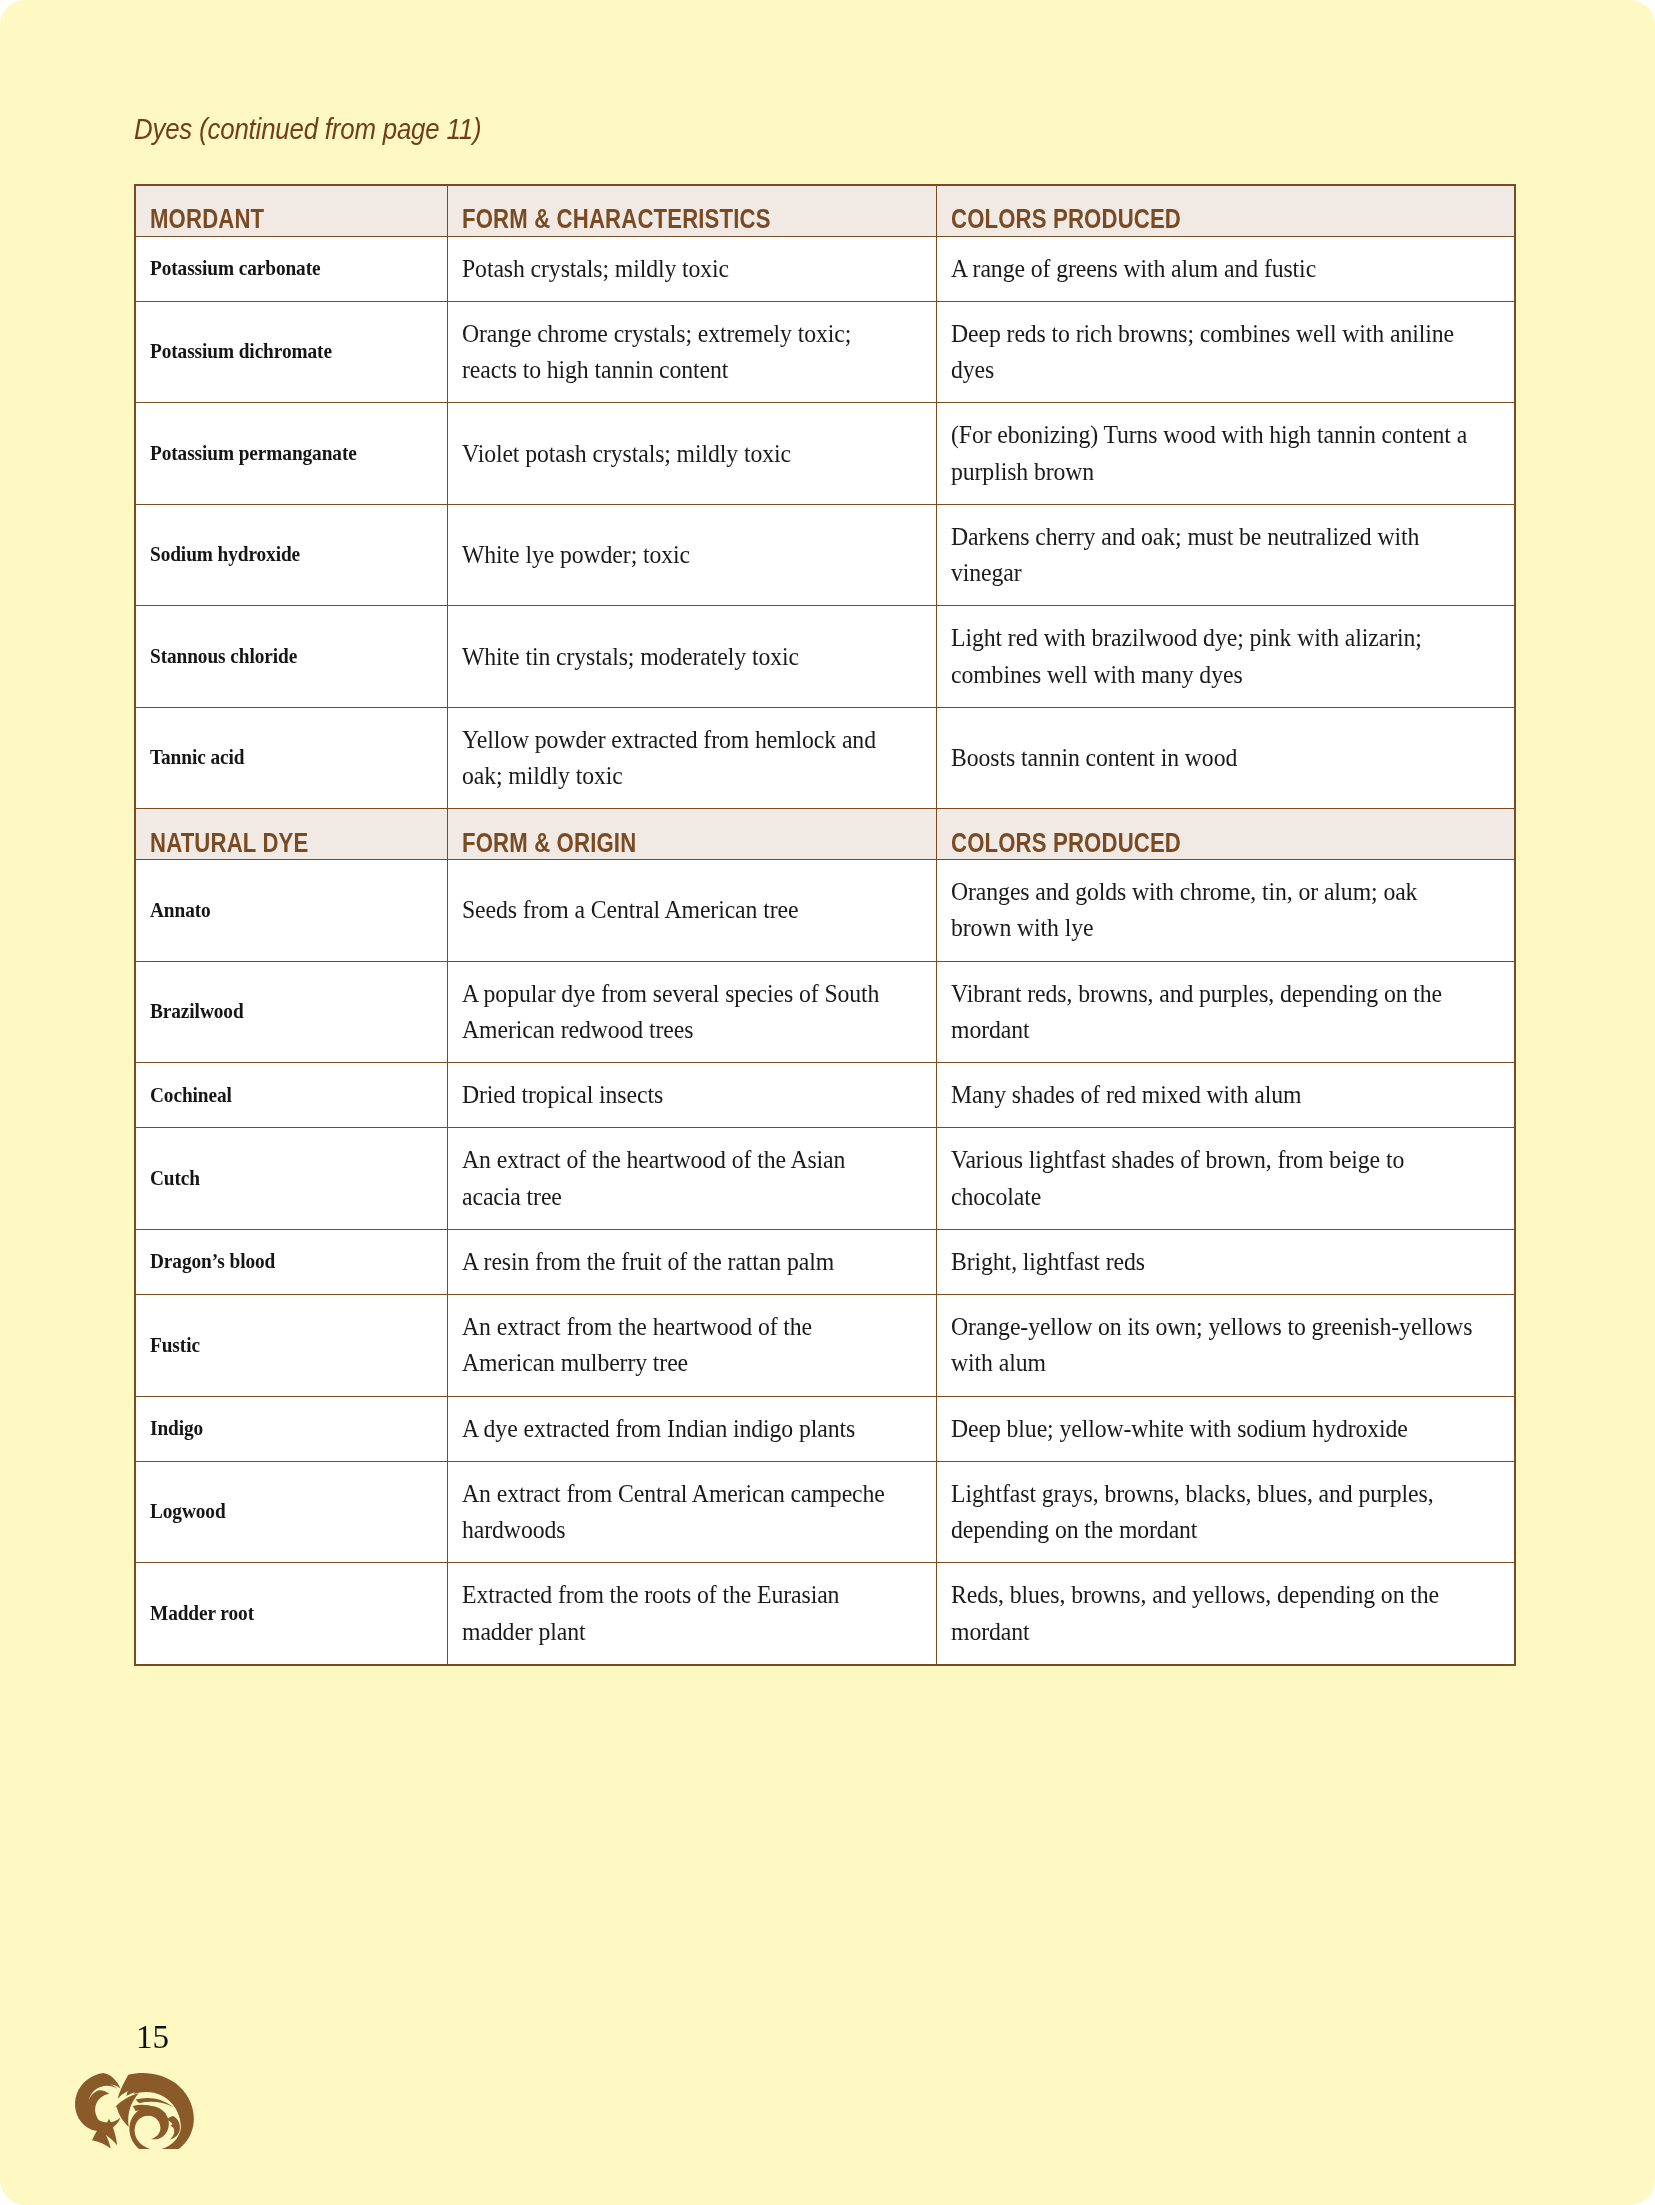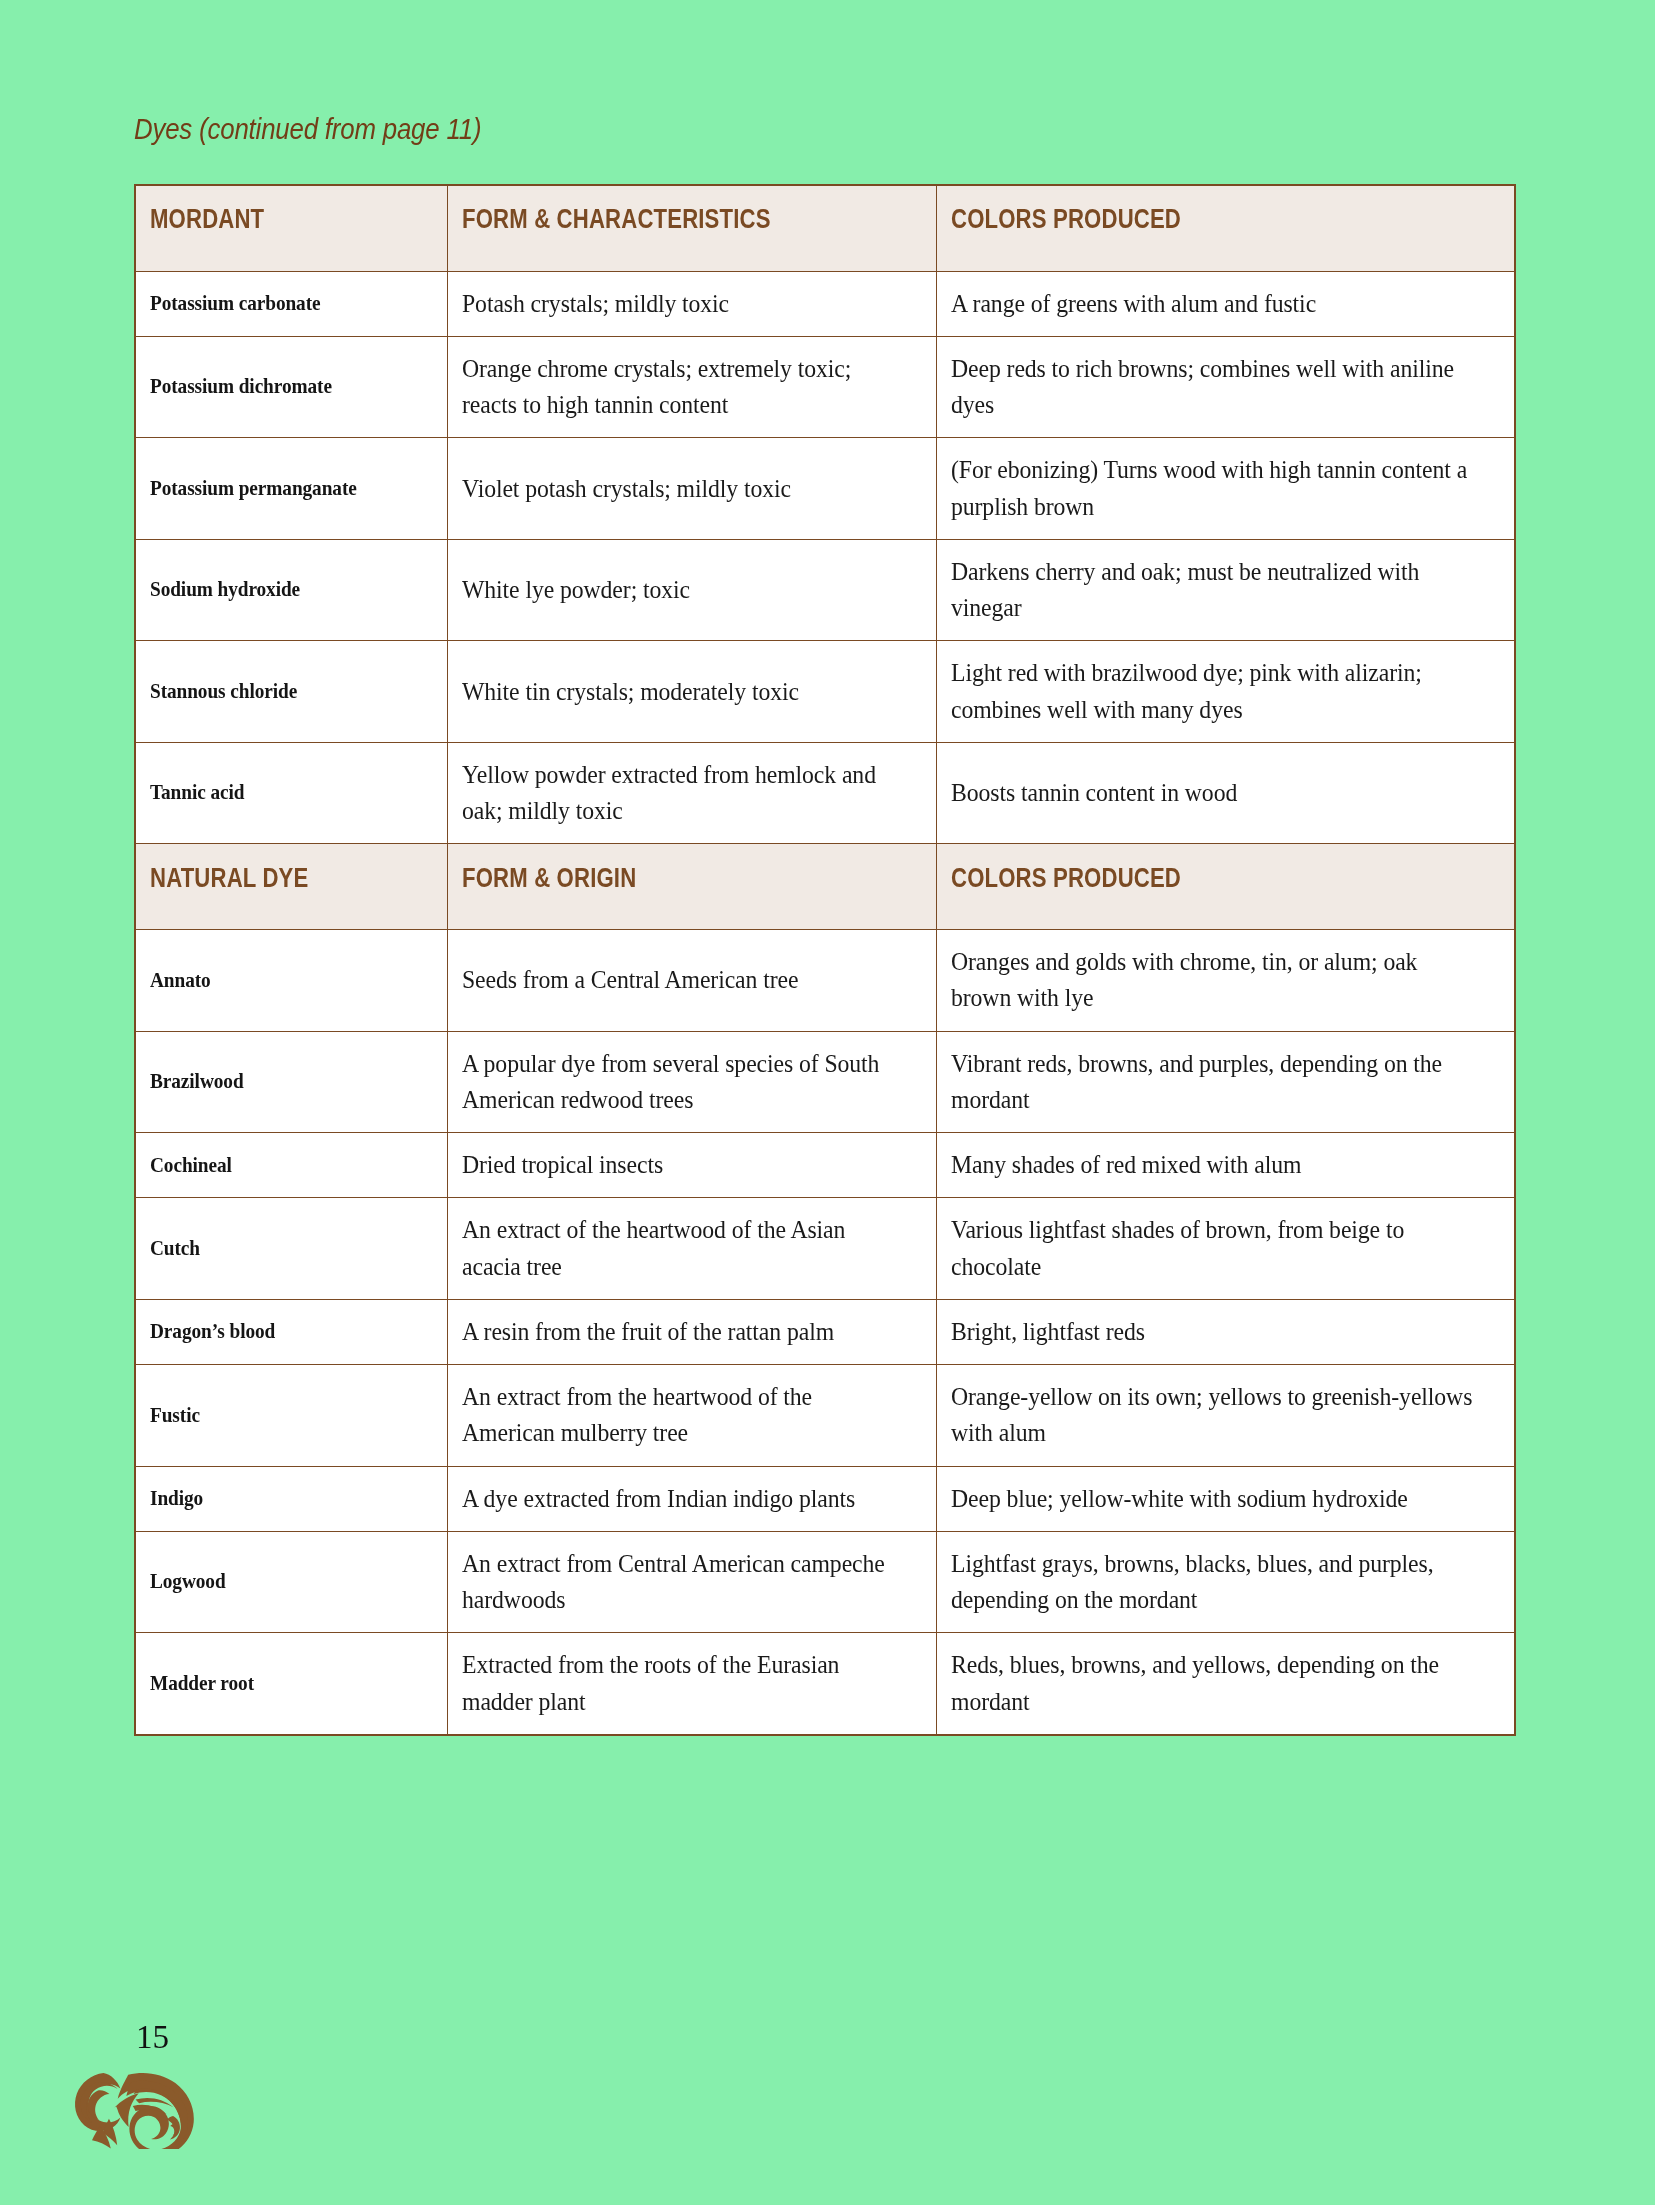--- a/index.html
+++ b/index.html
@@ -11,21 +11,22 @@
     width: 1655px;
     height: 2205px;
     font-family: "Liberation Serif", "DejaVu Serif", serif;
     position: relative;
     overflow: hidden;
   }
 
   .page {
     position: absolute;
     inset: 0;
-    background: #86efac;
+    background: #fef9c3;
+    border-radius: 25px;
   }
 
   
   .section-title {
     position: absolute;
     left: 134px;
     top: 112px;
     font-family: "Liberation Sans Narrow", "Liberation Sans", "DejaVu Sans", sans-serif;
     font-style: italic;
     font-weight: 400;
@@ -63,21 +64,21 @@
   tr.band > th {
     background: #F1EAE4;
     font-family: "Liberation Sans Narrow", "Liberation Sans", "DejaVu Sans", sans-serif;
     font-weight: 700;
     font-size: 27px;
     line-height: 1.05;
     color: #7A4A23;
     text-align: left;
     letter-spacing: 0.2px;
     padding-top: 19.3px;
-    padding-bottom: 37px;
+    padding-bottom: 2px;
     transform-origin: left center;
   }
   tr.band > th > span {
     display: inline-block;
     transform: scaleX(0.82);
     transform-origin: left center;
     white-space: nowrap;
   }
 
   

